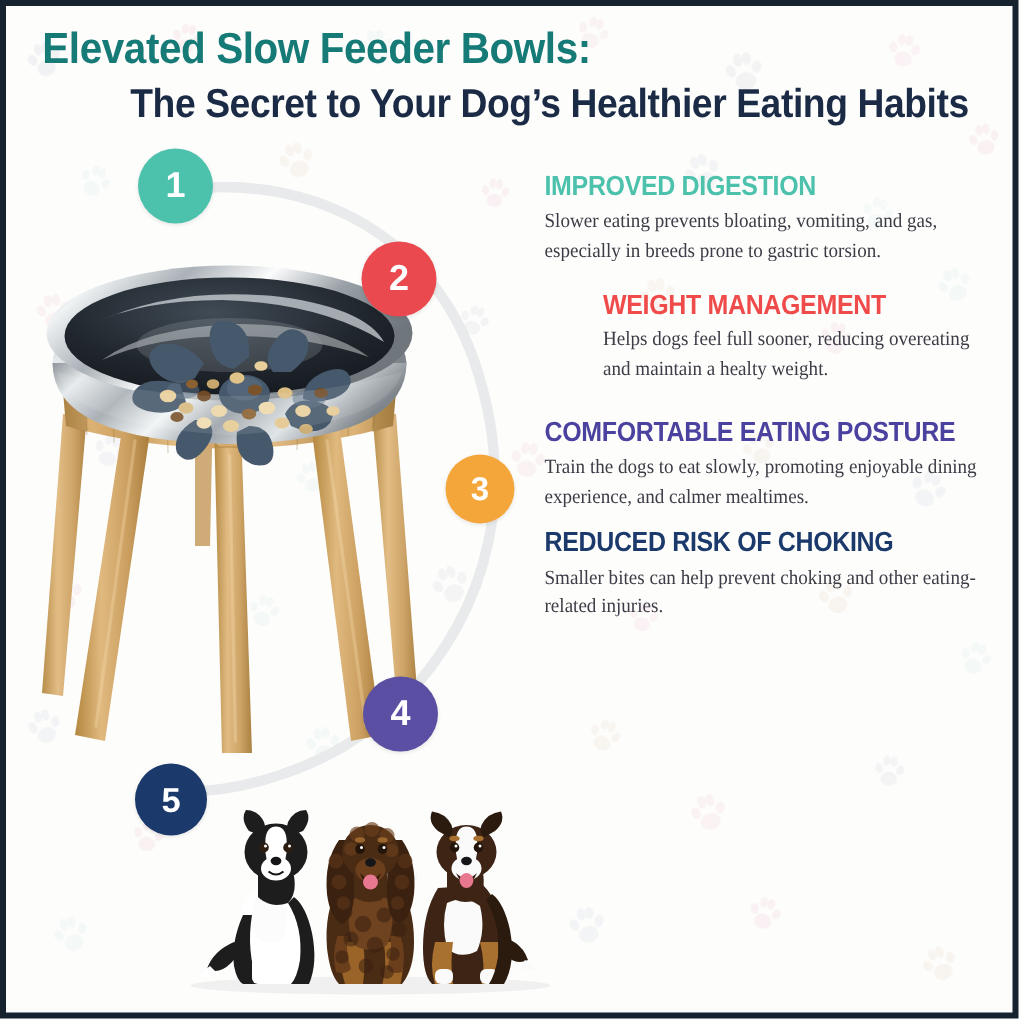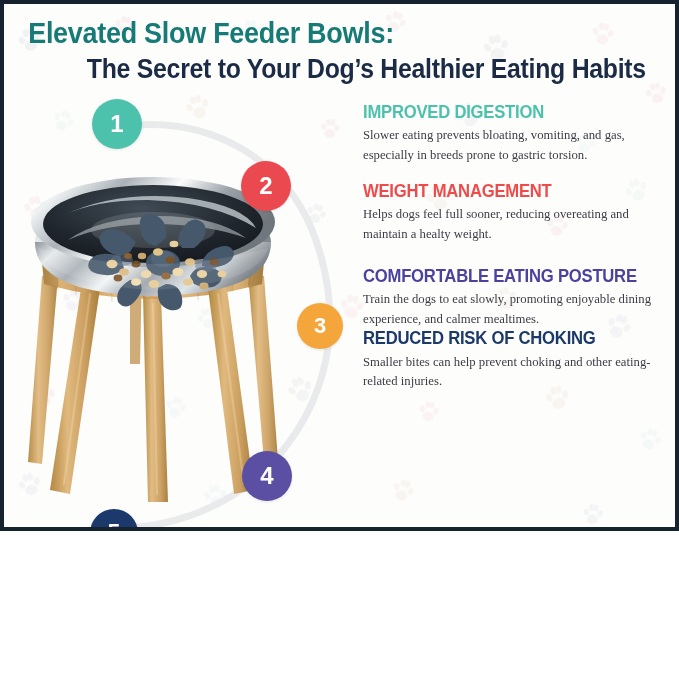--- a/index.html
+++ b/index.html
@@ -4,21 +4,21 @@
 <style>
   * { margin:0; padding:0; box-sizing:border-box; }
   html,body { width:679px; height:679px; }
   body {
     font-family:"Liberation Sans", sans-serif;
     background:#ffffff;
     overflow:hidden;
   }
   #poster {
     position:relative;
-    width:679px; height:531px;
+    width:679px; height:679px;
     background:#fdfdfc;
     border:4px solid #16232f;
     overflow:hidden;
   }
   
   #paw-bg { position:absolute; inset:0; z-index:0; pointer-events:none; }
 
   
   #arc-layer { position:absolute; inset:0; z-index:1; pointer-events:none; }
 
@@ -49,24 +49,24 @@
     margin-top:7px;
     line-height:1.05;
     transform:scaleX(0.92);
     transform-origin:left center;
     white-space:nowrap;
   }
 
   
   .points {
     position:absolute;
-    left:359px; top:98px; width:312px;
+    left:359px; top:110px; width:312px;
     z-index:6;
   }
-  .point { }
+  .point { margin-bottom:11px; }
   .point-head {
     font-family:"Liberation Sans", sans-serif;
     font-weight:bold;
     font-size:18.5px;
     letter-spacing:-0.25px;
     line-height:1.1;
     transform:scaleX(0.90);
     transform-origin:left center;
     white-space:nowrap;
     margin-bottom:3px;
@@ -79,21 +79,21 @@
     transform:scaleX(0.95);
     transform-origin:left center;
   }
   .p1 .point-head { color:#4cc1ac; }
   .p2 .point-head { color:#ef4b4b; }
   .p3 .point-head { color:#f5a63a; }
   .p4 .point-head { color:#4b42a0; }
   .p5 .point-head { color:#1b3a6b; }
 
   .p1 { margin-bottom:16px; }
-  .p2 { margin-bottom:22px; }
+  .p2 { margin-bottom:22px;margin-left:39px; }
   .p3 { margin-bottom:22px; }
   .p4 { }
 
   
   .badge {
     position:absolute;
     border-radius:50%;
     display:flex; align-items:center; justify-content:center;
     color:#ffffff;
     font-family:"Liberation Sans", sans-serif;

